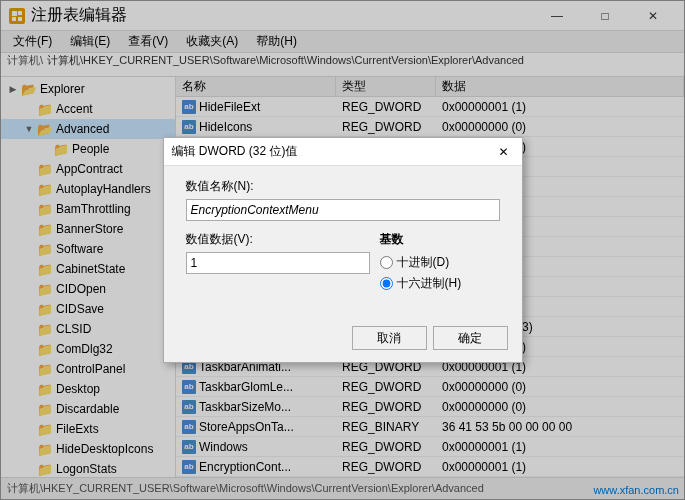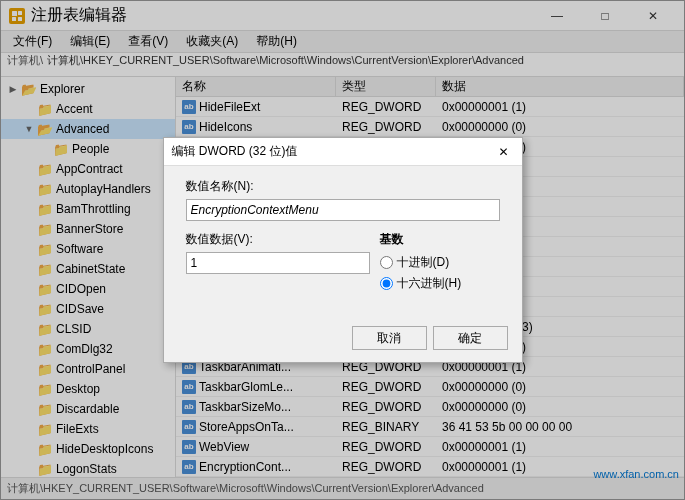--- a/index.html
+++ b/index.html
@@ -345,21 +345,21 @@
       background: #f0f0f0;
     }
 
     
     ::-webkit-scrollbar { width: 10px; height: 10px; }
     ::-webkit-scrollbar-track { background: #f0f0f0; }
     ::-webkit-scrollbar-thumb { background: #c0c0c0; border: 1px solid #a0a0a0; }
 
     .watermark {
       position: absolute;
-      bottom: 20px;
+      bottom: 4px;
       right: 6px;
       font-size: 11px;
       color: #0078d4;
       z-index: 50;
     }
   </style>
 </head>
 <body>
 
 <div class="window">
@@ -680,21 +680,21 @@
             <div class="list-cell cell-name">
               <span class="reg-icon">ab</span>
               <span>StoreAppsOnTa...</span>
             </div>
             <div class="list-cell cell-type">REG_BINARY</div>
             <div class="list-cell cell-data">36 41 53 5b 00 00 00 00</div>
           </div>
           <div class="list-row">
             <div class="list-cell cell-name">
               <span class="reg-icon">ab</span>
-              <span>WebView</span>
+              <span>Windows</span>
             </div>
             <div class="list-cell cell-type">REG_DWORD</div>
             <div class="list-cell cell-data">0x00000001 (1)</div>
           </div>
           <div class="list-row">
             <div class="list-cell cell-name">
               <span class="reg-icon">ab</span>
               <span>EncryptionCont...</span>
             </div>
             <div class="list-cell cell-type">REG_DWORD</div>

